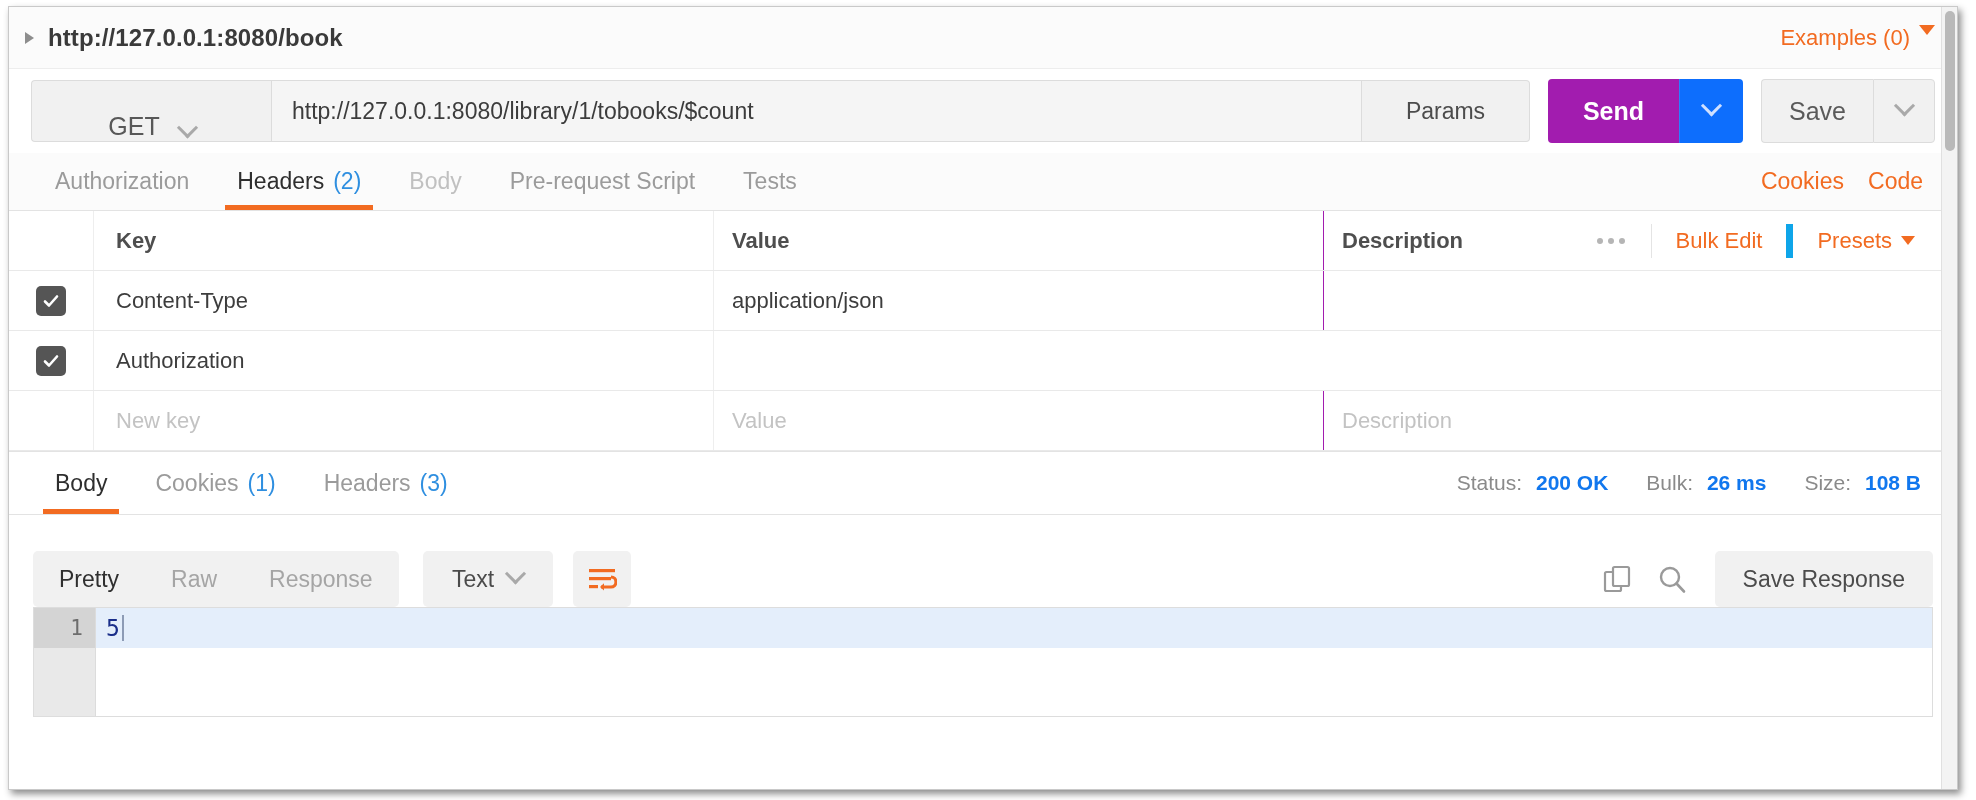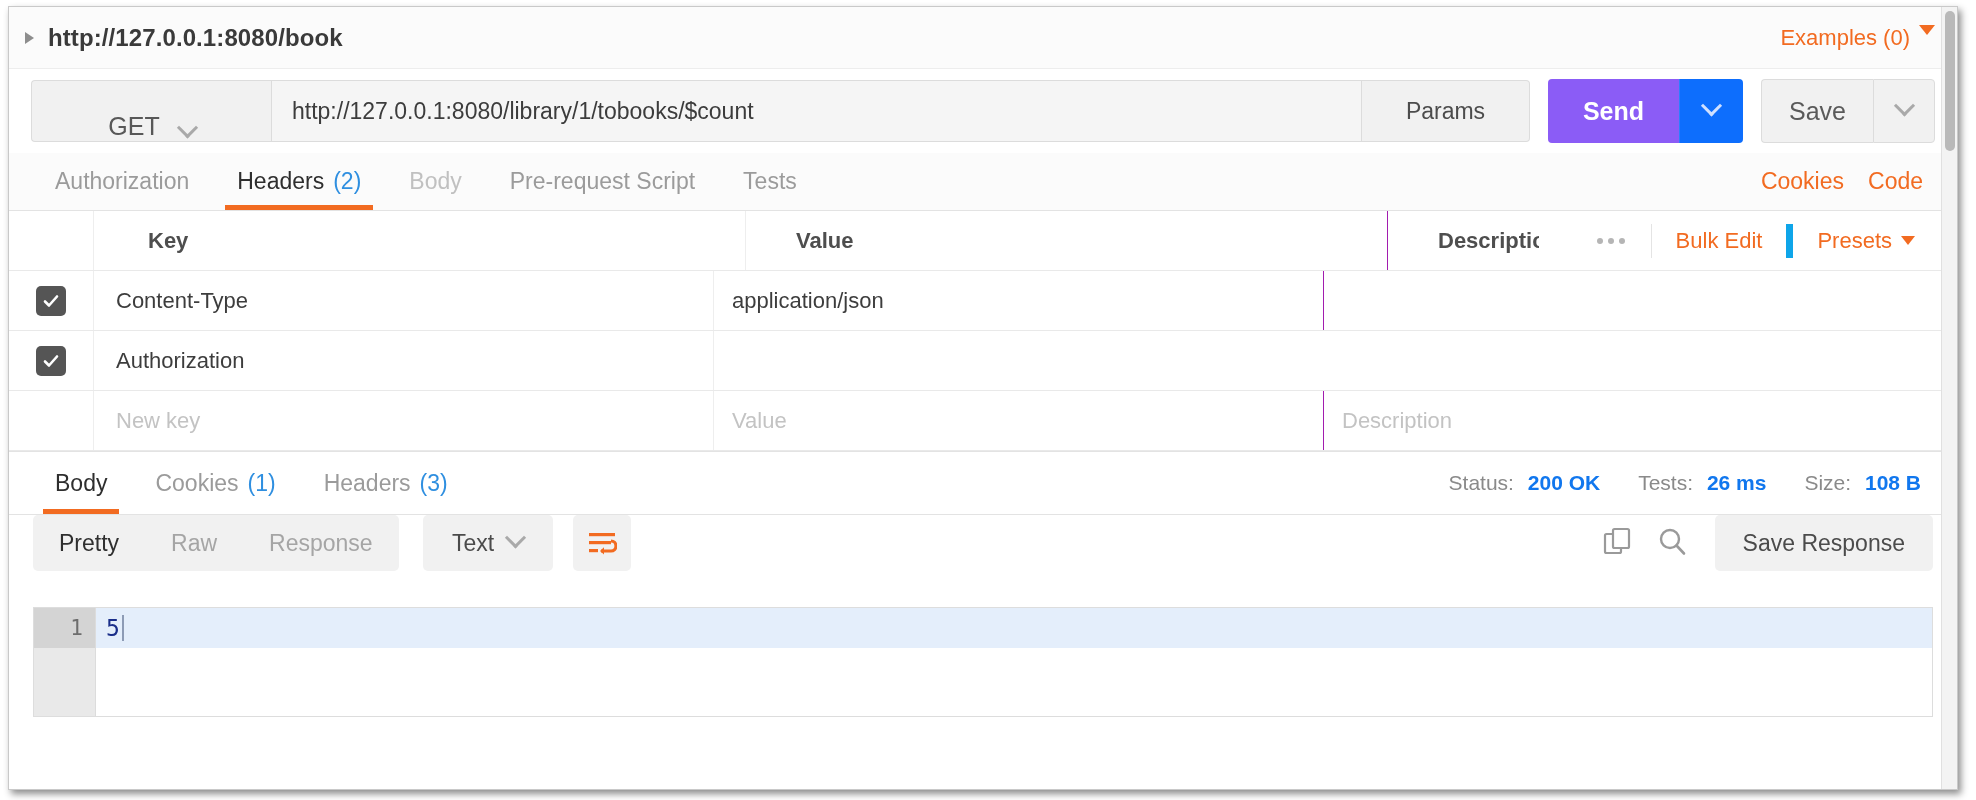--- a/index.html
+++ b/index.html
@@ -92,21 +92,21 @@
     border: 1px solid #dcdcdc;
     border-left: none;
     border-radius: 0 4px 4px 0;
     display: flex; align-items: center; justify-content: center;
     font-size: 23px; color: #4c4c4c;
     cursor: pointer;
   }
   .send-group { display: flex; margin-left: 18px; }
   .send-btn {
     width: 131px; height: 64px;
-    background: #8b5cf6;
+    background: #a21caf;
     color: #ffffff; font-size: 25px; font-weight: bold;
     display: flex; align-items: center; justify-content: center;
     border-radius: 4px 0 0 4px;
     cursor: pointer;
   }
   .send-caret {
     width: 64px; height: 64px;
     background: #0d6efd;
     border-left: 1px solid #2a7ffd;
     border-radius: 0 4px 4px 0;
@@ -168,21 +168,21 @@
     font-size: 23px; color: #f26b21; cursor: pointer;
   }
 
   
   .tbl { width: 100%; }
   .tbl-row {
     display: flex; align-items: stretch;
     height: 60px;
     border-bottom: 1px solid #e9e9e9;
   }
-  .tbl-head { background: #ffffff; gap: 32px; }
+  .tbl-head { background: #ffffff; }
   .c-check {
     width: 85px; flex: none;
     display: flex; align-items: center; justify-content: center;
     border-right: 1px solid #eeeeee;
   }
   .c-key {
     width: 620px; flex: none;
     display: flex; align-items: center;
     padding-left: 22px;
     border-right: 1px solid #eeeeee;
@@ -252,21 +252,21 @@
   .resp-tabs-spacer { flex: 1 1 auto; }
   .meta {
     display: flex; align-items: center; gap: 38px;
     font-size: 21px; color: #8a8a8a; padding-right: 14px;
   }
   .meta b { color: #1177ee; font-weight: bold; margin-left: 8px; }
 
   
   .resp-toolbar {
     height: 92px;
-    display: flex; align-items: flex-start;
+    display: flex; align-items: flex-end;
     padding: 0 24px;
     background: #ffffff;
   }
   .seg {
     display: flex; align-items: stretch;
     background: #f1f1f1; border-radius: 5px;
     height: 56px; overflow: hidden;
   }
   .seg-item {
     display: flex; align-items: center; justify-content: center;
@@ -475,21 +475,21 @@
       <span>Headers</span>
       <span class="cnt">(3)</span>
     </div>
     <div class="resp-tabs-spacer"></div>
     <div class="meta">
       <div>
         <span>Status:</span>
         <b>200 OK</b>
       </div>
       <div>
-        <span>Tests:</span>
+        <span>Bulk:</span>
         <b>26 ms</b>
       </div>
       <div>
         <span>Size:</span>
         <b>108 B</b>
       </div>
     </div>
   </div>
 
   <div class="resp-toolbar">

